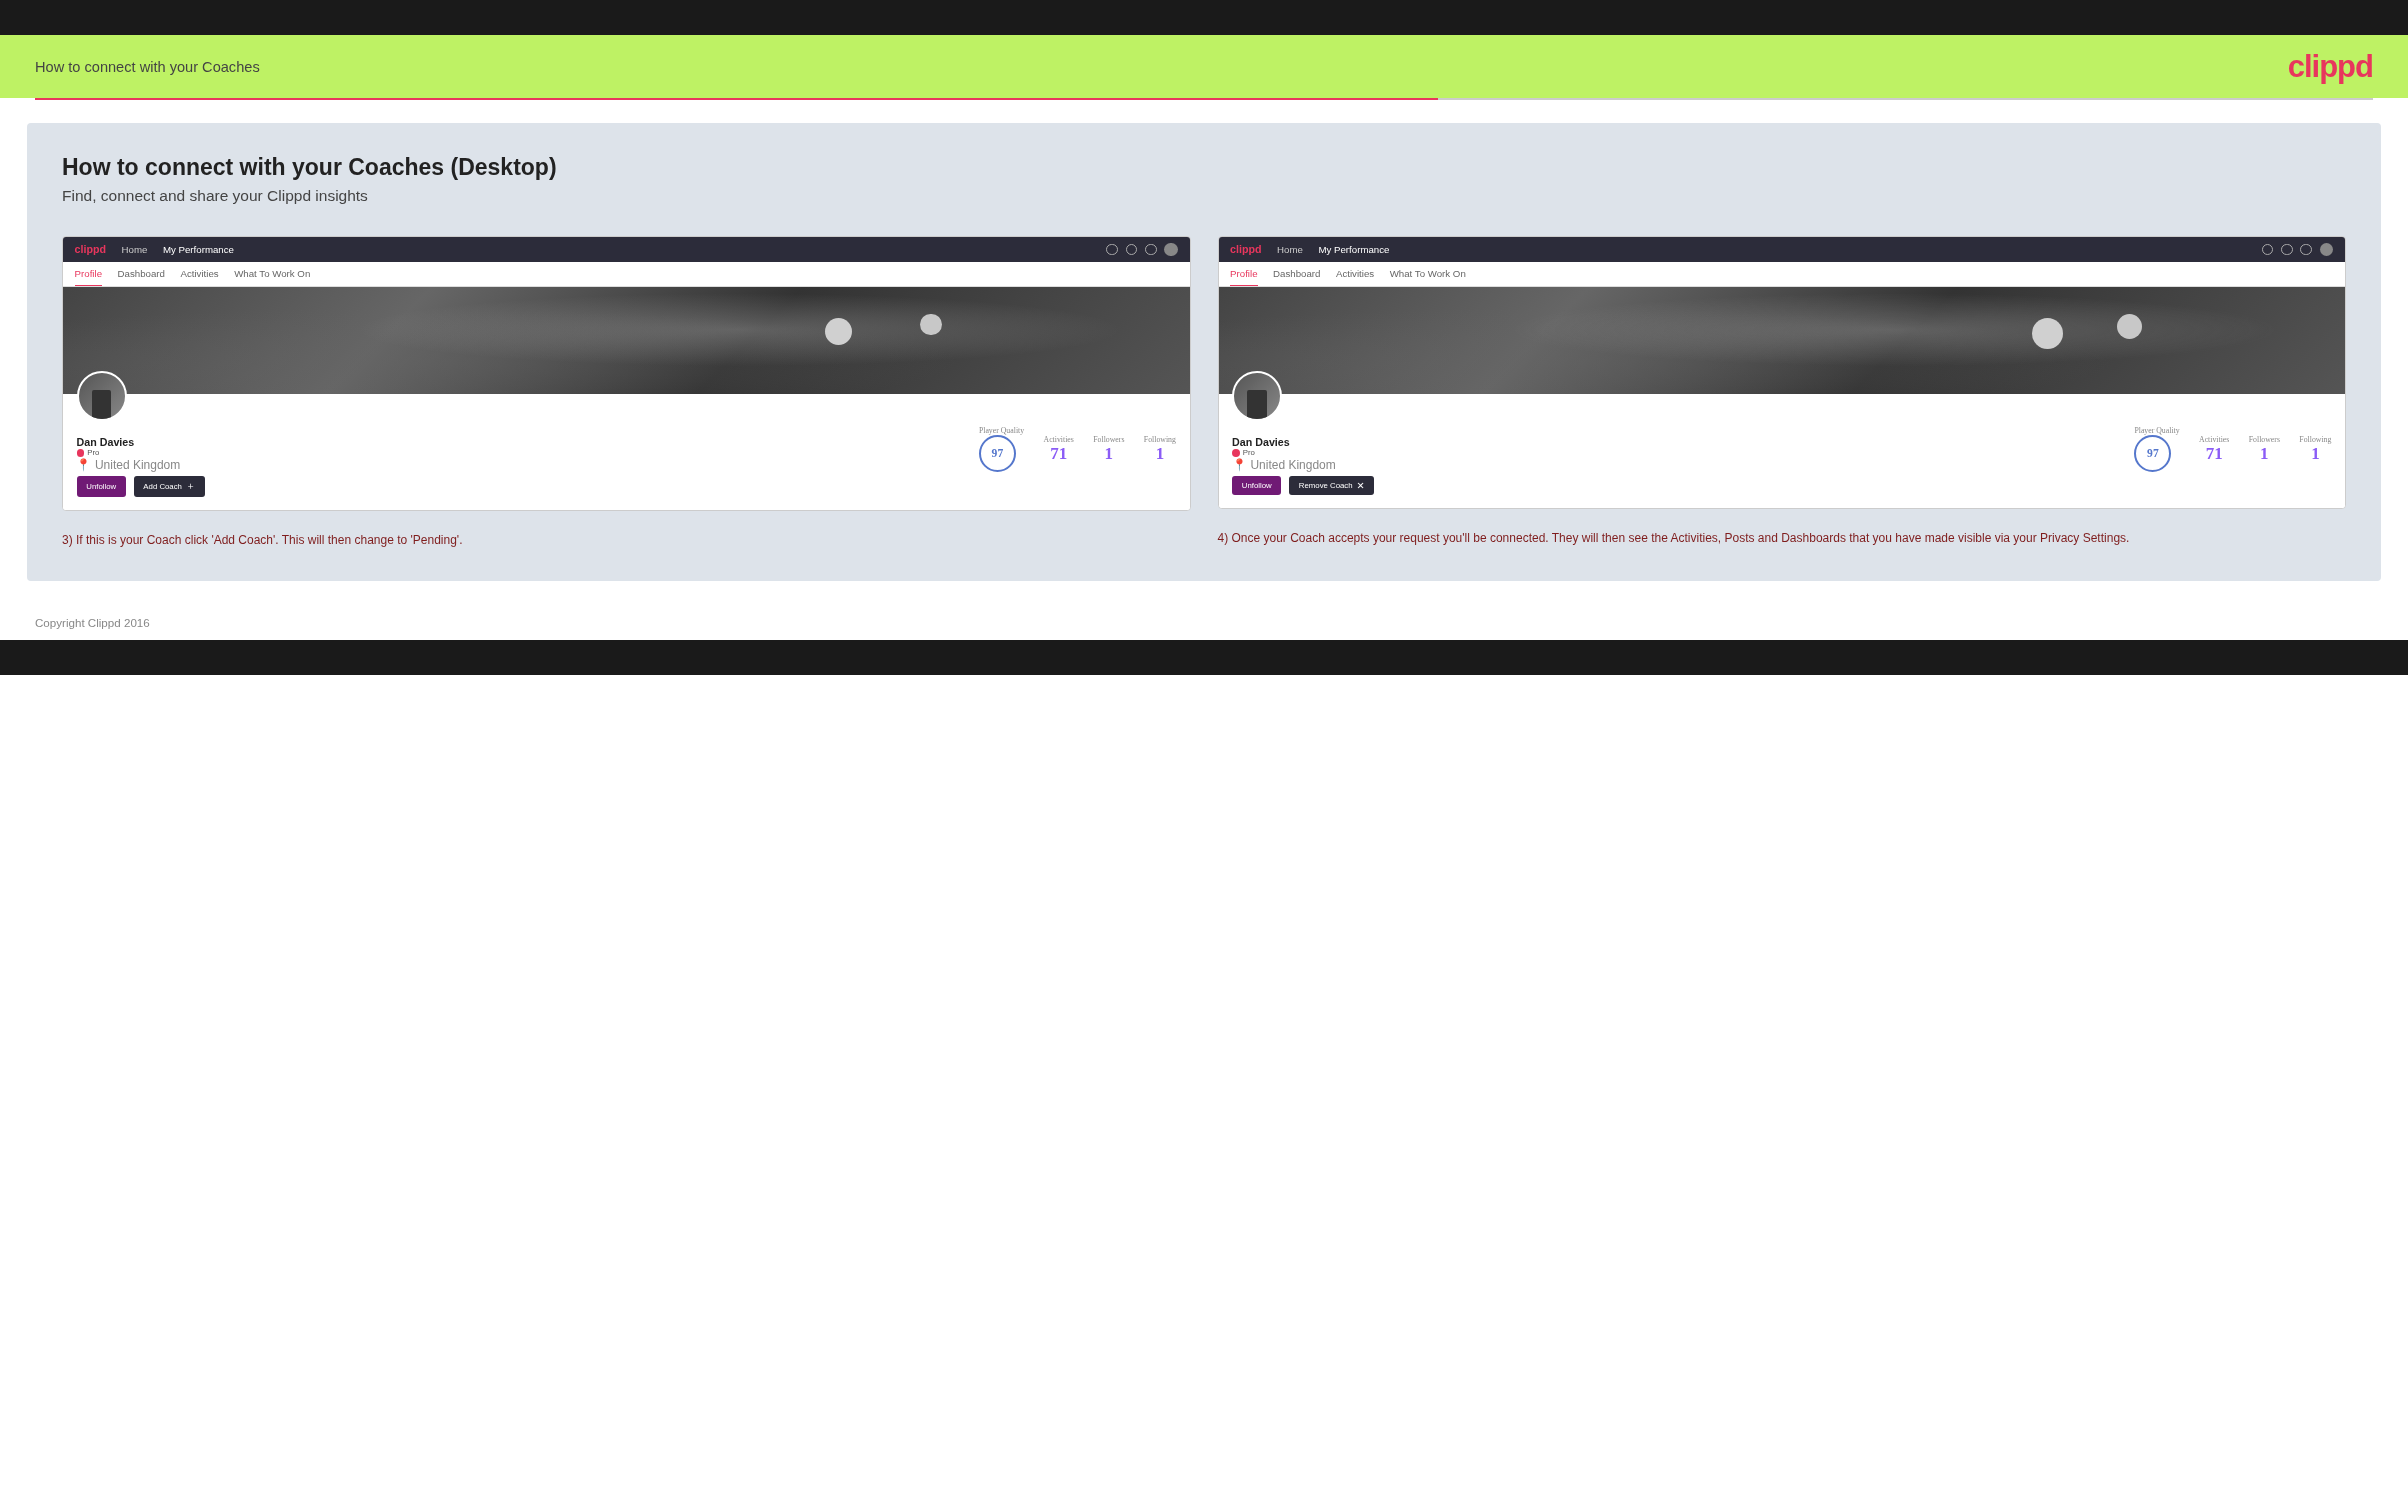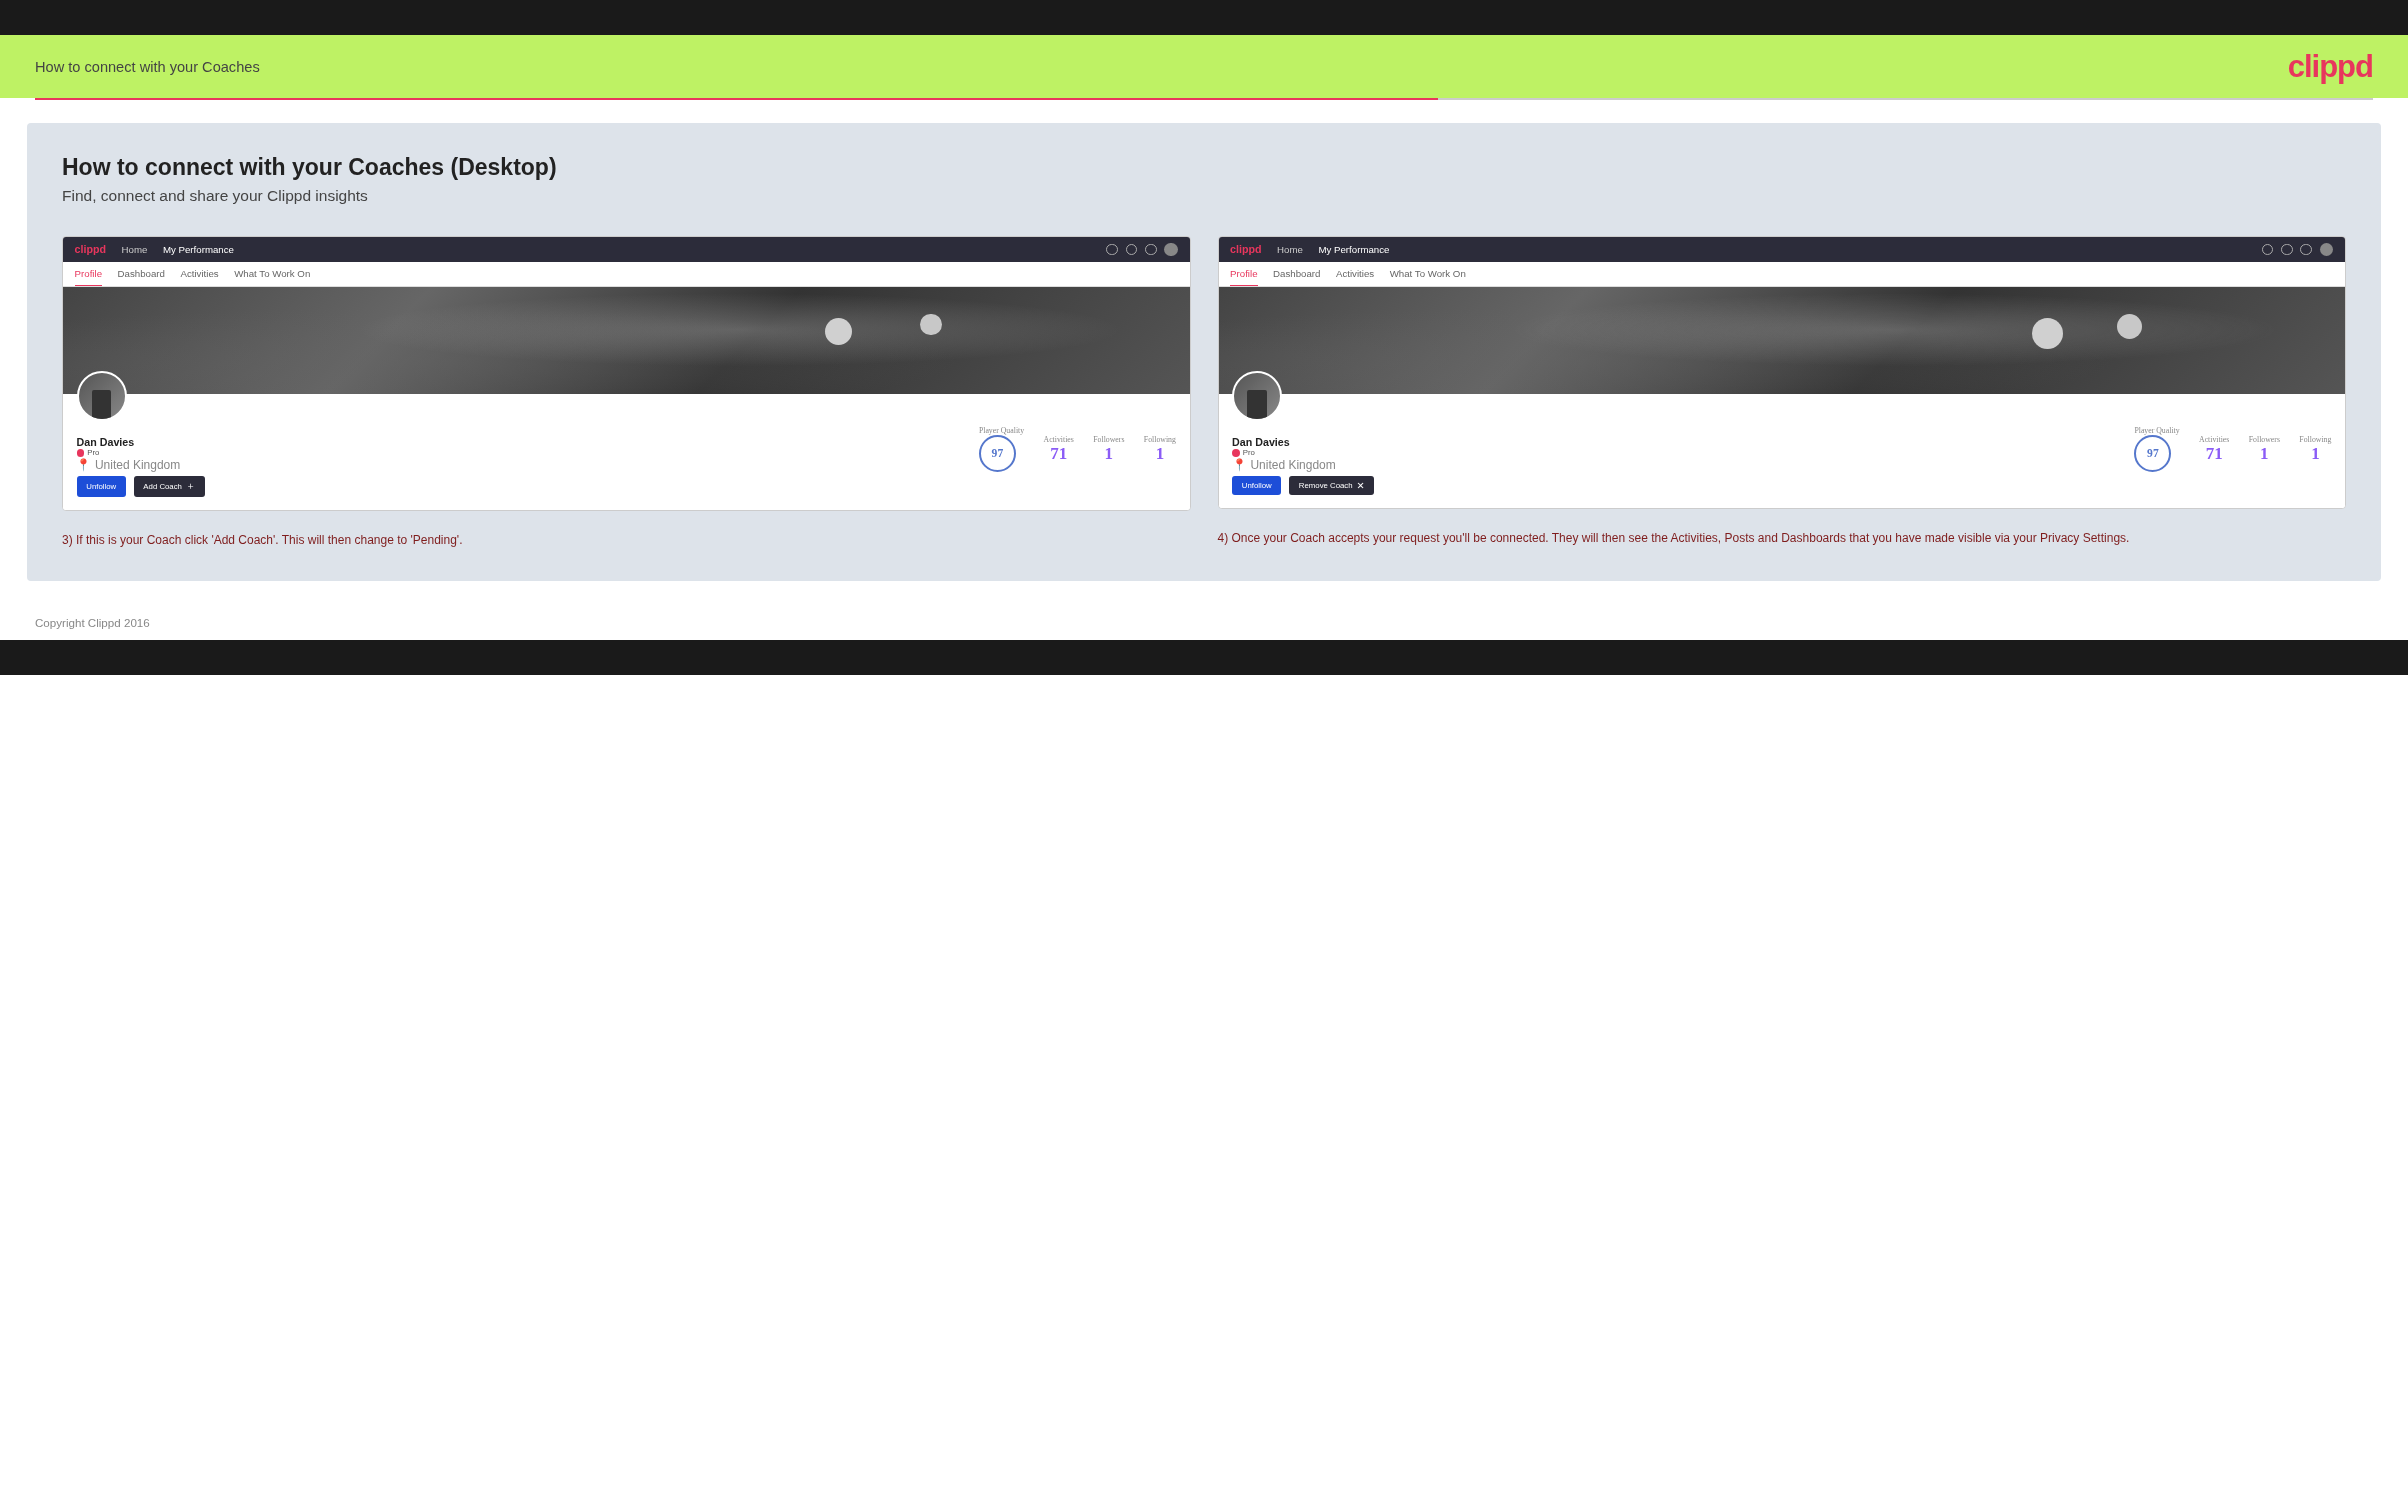--- a/index.html
+++ b/index.html
@@ -289,21 +289,21 @@
       color: #5577cc;
     }
 
     .mock-buttons {
       display: flex;
       gap: 7.8px;
       margin-top: 3.9px;
     }
 
     .mock-btn-dark {
-      background: #1d4ed8;
+      background: #701a75;
       color: #fff;
       font-size: 7.8px;
       padding: 3.9px 9.7px;
       border-radius: 2.9px;
       border: none;
       cursor: pointer;
     }
 
     .mock-btn-outline {
       background: #2c2c3a;

